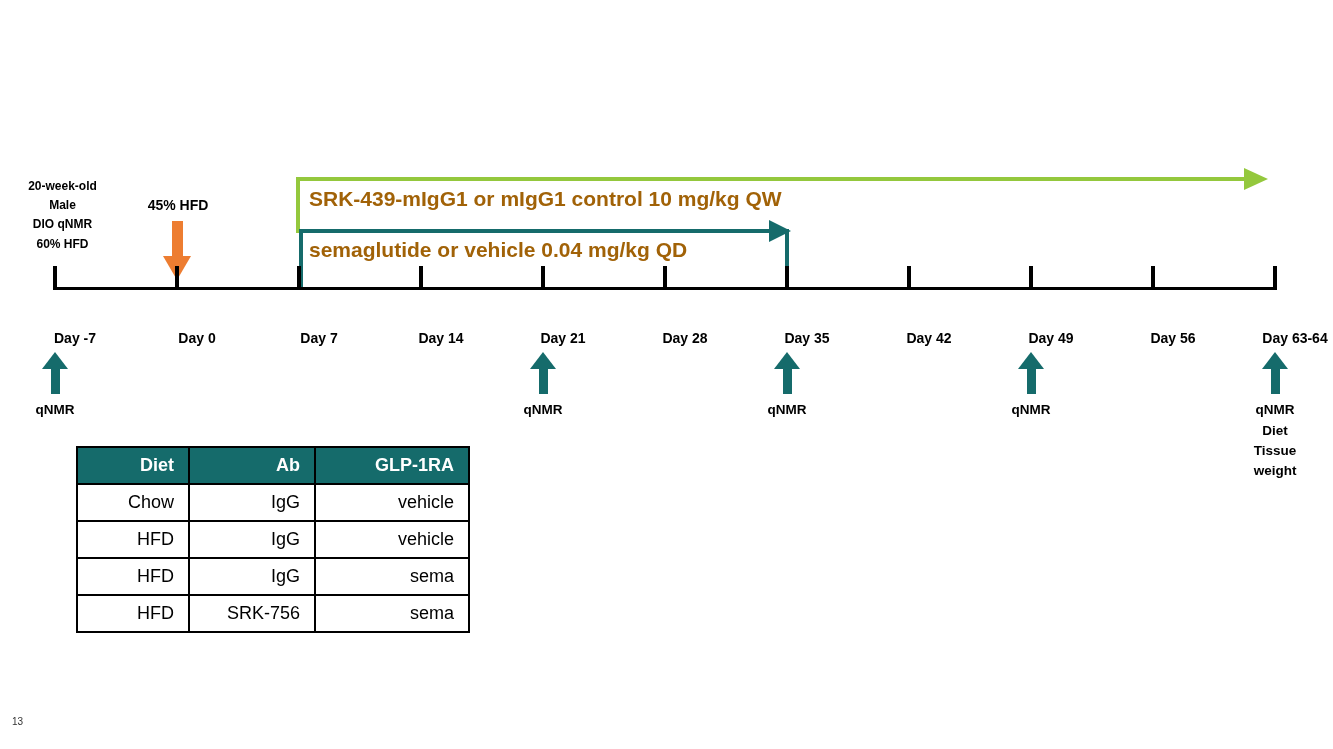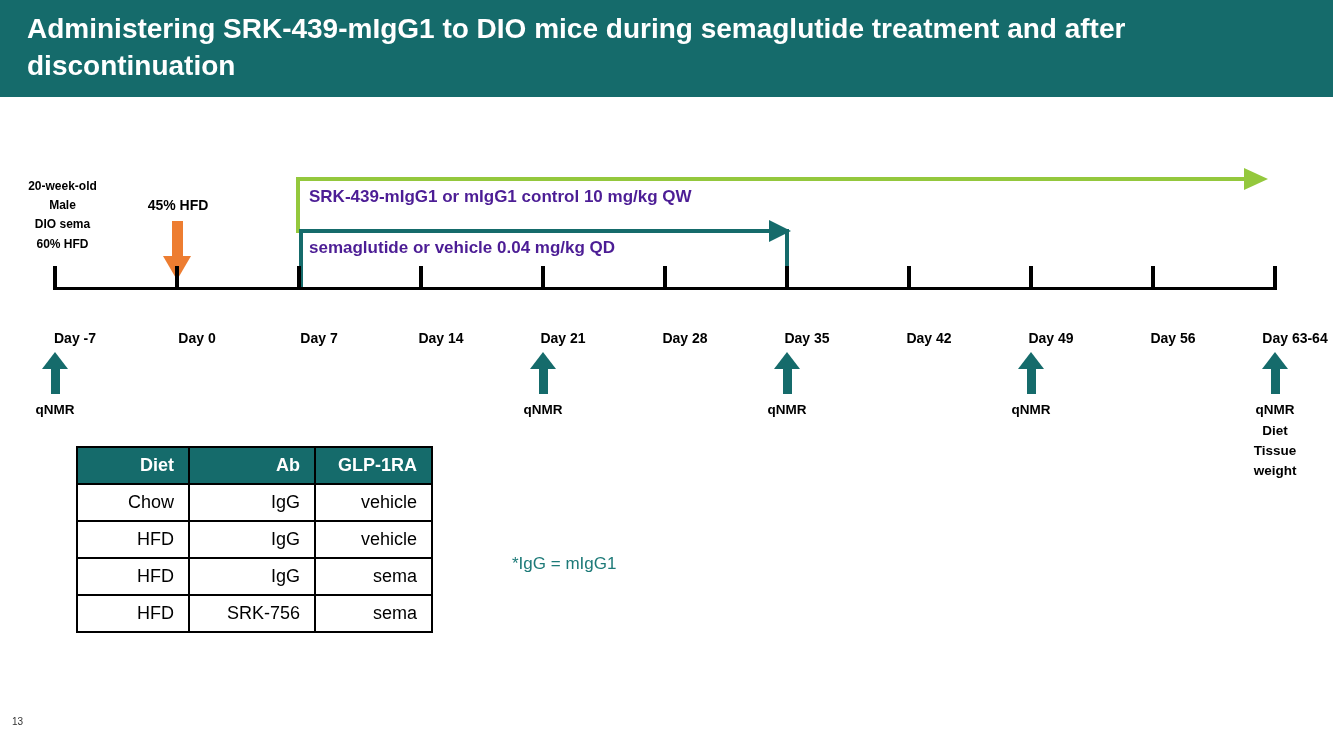--- a/index.html
+++ b/index.html
@@ -83,23 +83,23 @@
     position: absolute; left: 769px; top: 220px;
     width: 0; height: 0;
     border-left: 22px solid #156b6b;
     border-top: 11px solid transparent;
     border-bottom: 11px solid transparent;
   }
   .teal-v2 { position: absolute; left: 785px; top: 229px; width: 4px; height: 60px; background: #156b6b; }
 
   .arrow-label {
     position: absolute;
-    font-size: 17px;
-    font-weight: bold;
-    color: #4c1d95;
+    font-size: 21px;
+    font-weight: bold;
+    color: #a16207;
     white-space: nowrap;
   }
   .green-label { left: 309px; top: 187px; }
   .teal-label  { left: 309px; top: 238px; }
 
   
   .hfd-label {
     position: absolute; left: 178px; top: 197px;
     transform: translateX(-50%);
     font-size: 14px; font-weight: bold; color: #000;
@@ -160,21 +160,21 @@
     padding: 0 14px;
     margin-top: 17px;
   }
   .design-table th {
     background: #156b6b;
     color: #fff;
     font-weight: bold;
   }
   .col-diet { width: 112px; }
   .col-ab   { width: 126px; }
-  .col-glp  { width: 117px; }
+  .col-glp  { width: 154px; }
 
   
   .notes {
     position: absolute;
     left: 512px; top: 551px;
     color: #1d7a78;
     font-size: 17px;
     line-height: 26px;
   }
 
@@ -183,26 +183,25 @@
     left: 12px; top: 716px;
     font-size: 10px;
     color: #333;
   }
 </style>
 </head>
 <body>
 
 <div class="slide">
 
-  <div class="titlebar">Administering SRK-439-mIgG1 to DIO mice during semaglutide treatment and after discontinuation</div>
 
   <div class="left-block">
     <div>20-week-old</div>
     <div>Male</div>
-    <div>DIO sema</div>
+    <div>DIO qNMR</div>
     <div>60% HFD</div>
   </div>
 
   <div class="hfd-label">45% HFD</div>
   <div class="orange-shaft"></div>
   <div class="orange-head"></div>
 
   <div class="green-v"></div>
   <div class="green-h"></div>
   <div class="green-head"></div>
@@ -302,18 +301,17 @@
       </tr>
       <tr>
         <td>HFD</td>
         <td>SRK-756</td>
         <td>sema</td>
       </tr>
     </tbody>
   </table>
 
   <div class="notes">
-    <div>*IgG = mIgG1</div>
   </div>
 
   <div class="page-number">13</div>
 
 </div>
 
 </body></html>

